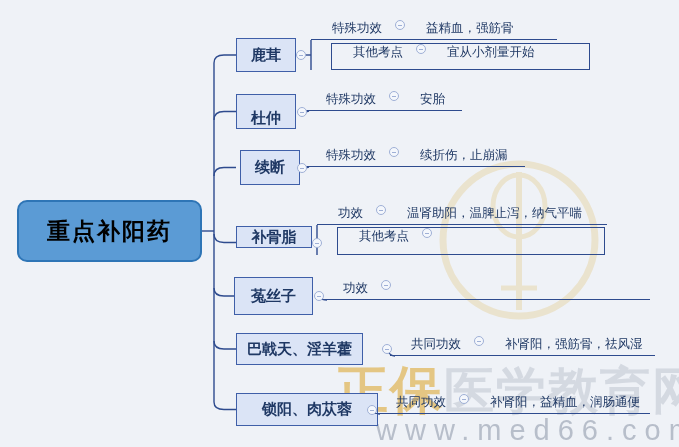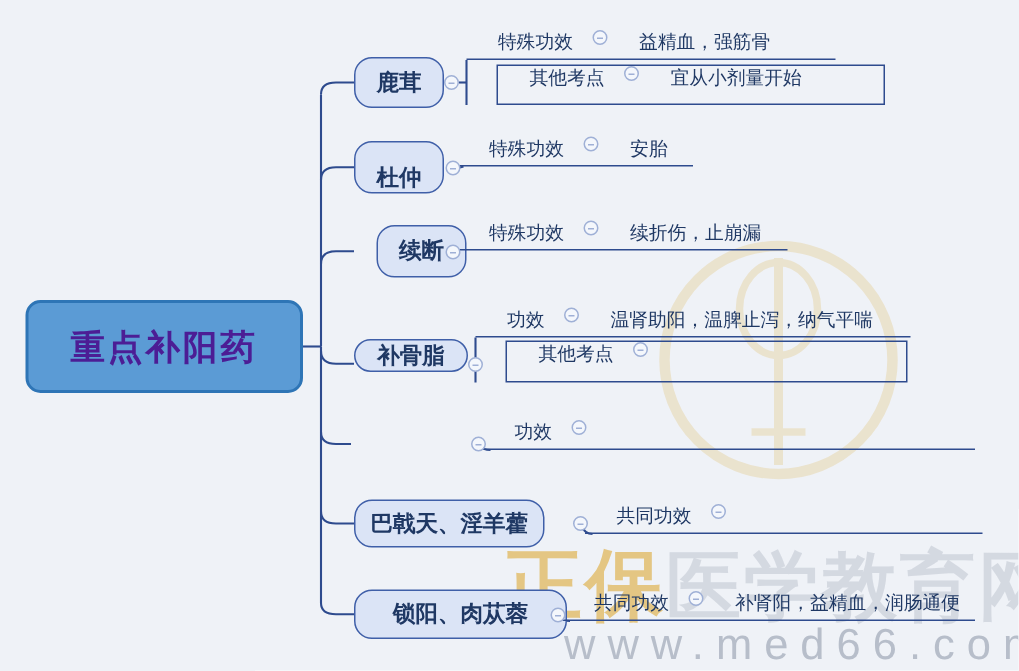--- a/index.html
+++ b/index.html
@@ -11,25 +11,25 @@
   .wm-brandline{left:336px;top:356px;white-space:nowrap;font-weight:bold;}
   .wm-brand{color:rgba(226,190,110,0.85);font-size:52px;letter-spacing:2px;text-align:right;}
   .wm-suffix{color:rgba(203,208,218,0.75);font-size:50px;letter-spacing:2px;}
   .wm-url{left:376px;top:414px;font-size:29px;letter-spacing:8px;color:rgba(169,176,190,0.8);white-space:nowrap;}
 
   
   .links{position:absolute;left:0;top:0;z-index:1;}
 
   
   .node{position:absolute;z-index:2;display:flex;align-items:center;justify-content:center;
-        background:#DBE4F6;border:1.6px solid #3F5FA8;border-radius:12px;
+        background:#DBE4F6;border:1.6px solid #3F5FA8;border-radius:0;
         color:#1F3864;font-size:15px;font-weight:600;white-space:nowrap;box-sizing:border-box;}
   .root{position:absolute;z-index:2;display:flex;align-items:center;justify-content:center;
         background:#5B9BD5;border:2px solid #2E75B6;border-radius:10px;
-        color:#4c1d95;font-size:23px;font-weight:600;letter-spacing:2px;box-sizing:border-box;}
+        color:#000000;font-size:23px;font-weight:600;letter-spacing:2px;box-sizing:border-box;}
 
   
   .minus{position:absolute;z-index:3;width:10px;height:10px;border-radius:50%;
          border:1px solid #9FB0D6;background:#F4F7FC;box-sizing:border-box;}
   .minus::after{content:"";position:absolute;left:2px;right:2px;top:3.5px;height:1px;background:#9FB0D6;}
   .minus.inline{position:relative;flex:0 0 10px;margin:0 15px 0 13px;}
 
   
   .row{position:absolute;z-index:2;display:flex;align-items:flex-start;
        padding-left:21px;box-sizing:border-box;white-space:nowrap;
@@ -103,21 +103,21 @@
   <div class="node" style="left:236px;top:94px;width:60px;height:35px;align-items:flex-end;">
     <span>杜仲</span>
   </div>
   <span class="minus" style="left:297px;top:107px;"></span>
   <div class="row" style="left:305px;top:91px;width:157px;height:20px;">
     <span class="lbl">特殊功效</span>
     <span class="minus inline"></span>
     <span class="val">安胎</span>
   </div>
 
-  <div class="node" style="left:251px;top:150px;width:60px;height:35px;">
+  <div class="node" style="left:240px;top:150px;width:60px;height:35px;">
     <span>续断</span>
   </div>
   <span class="minus" style="left:297px;top:163px;"></span>
   <div class="row" style="left:305px;top:147px;width:220px;height:20px;">
     <span class="lbl">特殊功效</span>
     <span class="minus inline"></span>
     <span class="val">续折伤，止崩漏</span>
   </div>
 
   <div class="node" style="left:236px;top:226px;width:76px;height:22px;">
@@ -127,33 +127,37 @@
   <div class="row" style="left:317px;top:205px;width:290px;height:20px;">
     <span class="lbl">功效</span>
     <span class="minus inline"></span>
     <span class="val">温肾助阳，温脾止泻，纳气平喘</span>
   </div>
   <div class="row boxed" style="left:317px;top:227px;width:268px;height:28px;">
     <span class="lbl">其他考点</span>
     <span class="minus inline"></span>
   </div>
 
+  <div class="node" style="left:234px;top:277px;width:79px;height:38px;">
+    <span>菟丝子</span>
+  </div>
   <span class="minus" style="left:314px;top:291px;"></span>
   <div class="row" style="left:322px;top:280px;width:328px;height:20px;">
     <span class="lbl">功效</span>
     <span class="minus inline"></span>
   </div>
 
   <div class="node" style="left:236px;top:333px;width:127px;height:32px;">
     <span>巴戟天、淫羊藿</span>
   </div>
   <span class="minus" style="left:382px;top:344px;"></span>
   <div class="row" style="left:390px;top:336px;width:265px;height:20px;">
     <span class="lbl">共同功效</span>
     <span class="minus inline"></span>
+    <span class="val">补肾阳，强筋骨，祛风湿</span>
   </div>
 
   <div class="node" style="left:236px;top:393px;width:142px;height:33px;">
     <span>锁阳、肉苁蓉</span>
   </div>
   <span class="minus" style="left:367px;top:405px;"></span>
   <div class="row" style="left:375px;top:394px;width:275px;height:20px;">
     <span class="lbl">共同功效</span>
     <span class="minus inline"></span>
     <span class="val">补肾阳，益精血，润肠通便</span>

